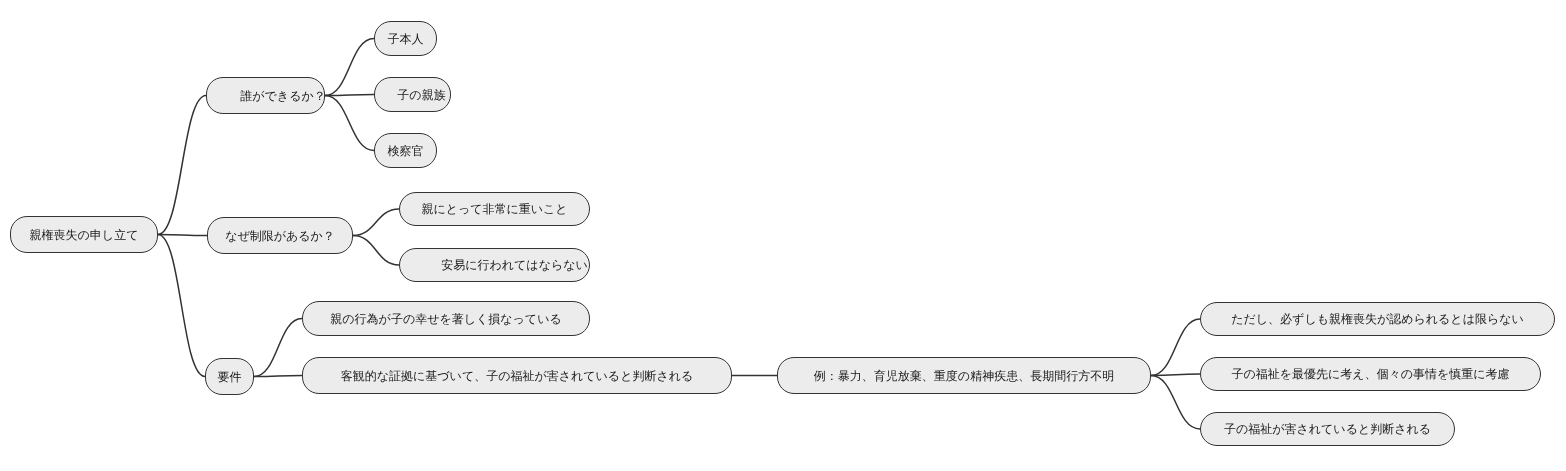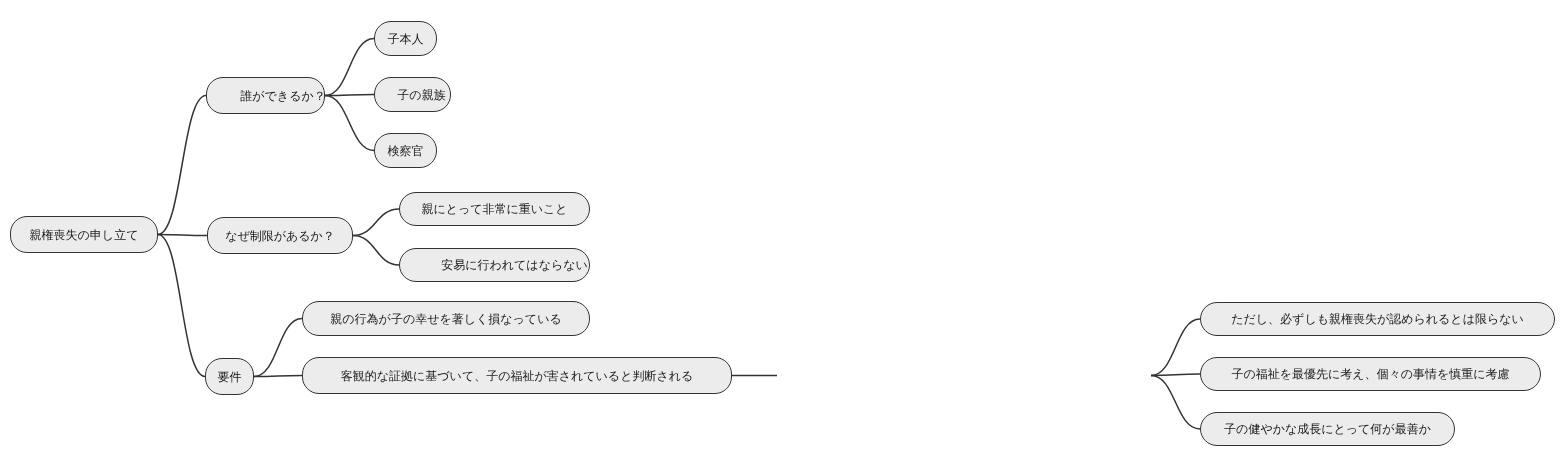--- a/index.html
+++ b/index.html
@@ -75,20 +75,21 @@
   <div class="node" style="left:399px; top:192px; width:191px; height:34px;">親にとって非常に重いこと</div>
 
   <div class="node" style="left:399px; top:248px; width:191px; height:34px;padding-left:40px;">安易に行われてはならない</div>
 
   <div class="node" style="left:205px; top:358px; width:49px; height:37px;">要件</div>
 
   <div class="node" style="left:302px; top:301px; width:288px; height:35px;">親の行為が子の幸せを著しく損なっている</div>
 
   <div class="node" style="left:302px; top:357px; width:430px; height:37px;">客観的な証拠に基づいて、子の福祉が害されていると判断される</div>
 
+  <div class="node" style="left:777px; top:357px; width:374px; height:37px;">例：暴力、育児放棄、重度の精神疾患、長期間行方不明</div>
 
   <div class="node" style="left:1200px; top:302px; width:355px; height:34px;">ただし、必ずしも親権喪失が認められるとは限らない</div>
 
   <div class="node" style="left:1200px; top:357px; width:341px; height:34px;">子の福祉を最優先に考え、個々の事情を慎重に考慮</div>
 
-  <div class="node" style="left:1200px; top:412px; width:255px; height:34px;">子の健やかな成長にとって何が最善か</div>
+  <div class="node" style="left:1200px; top:412px; width:255px; height:34px;">子の福祉が害されていると判断される</div>
 
 </div>
 
 </body></html>

